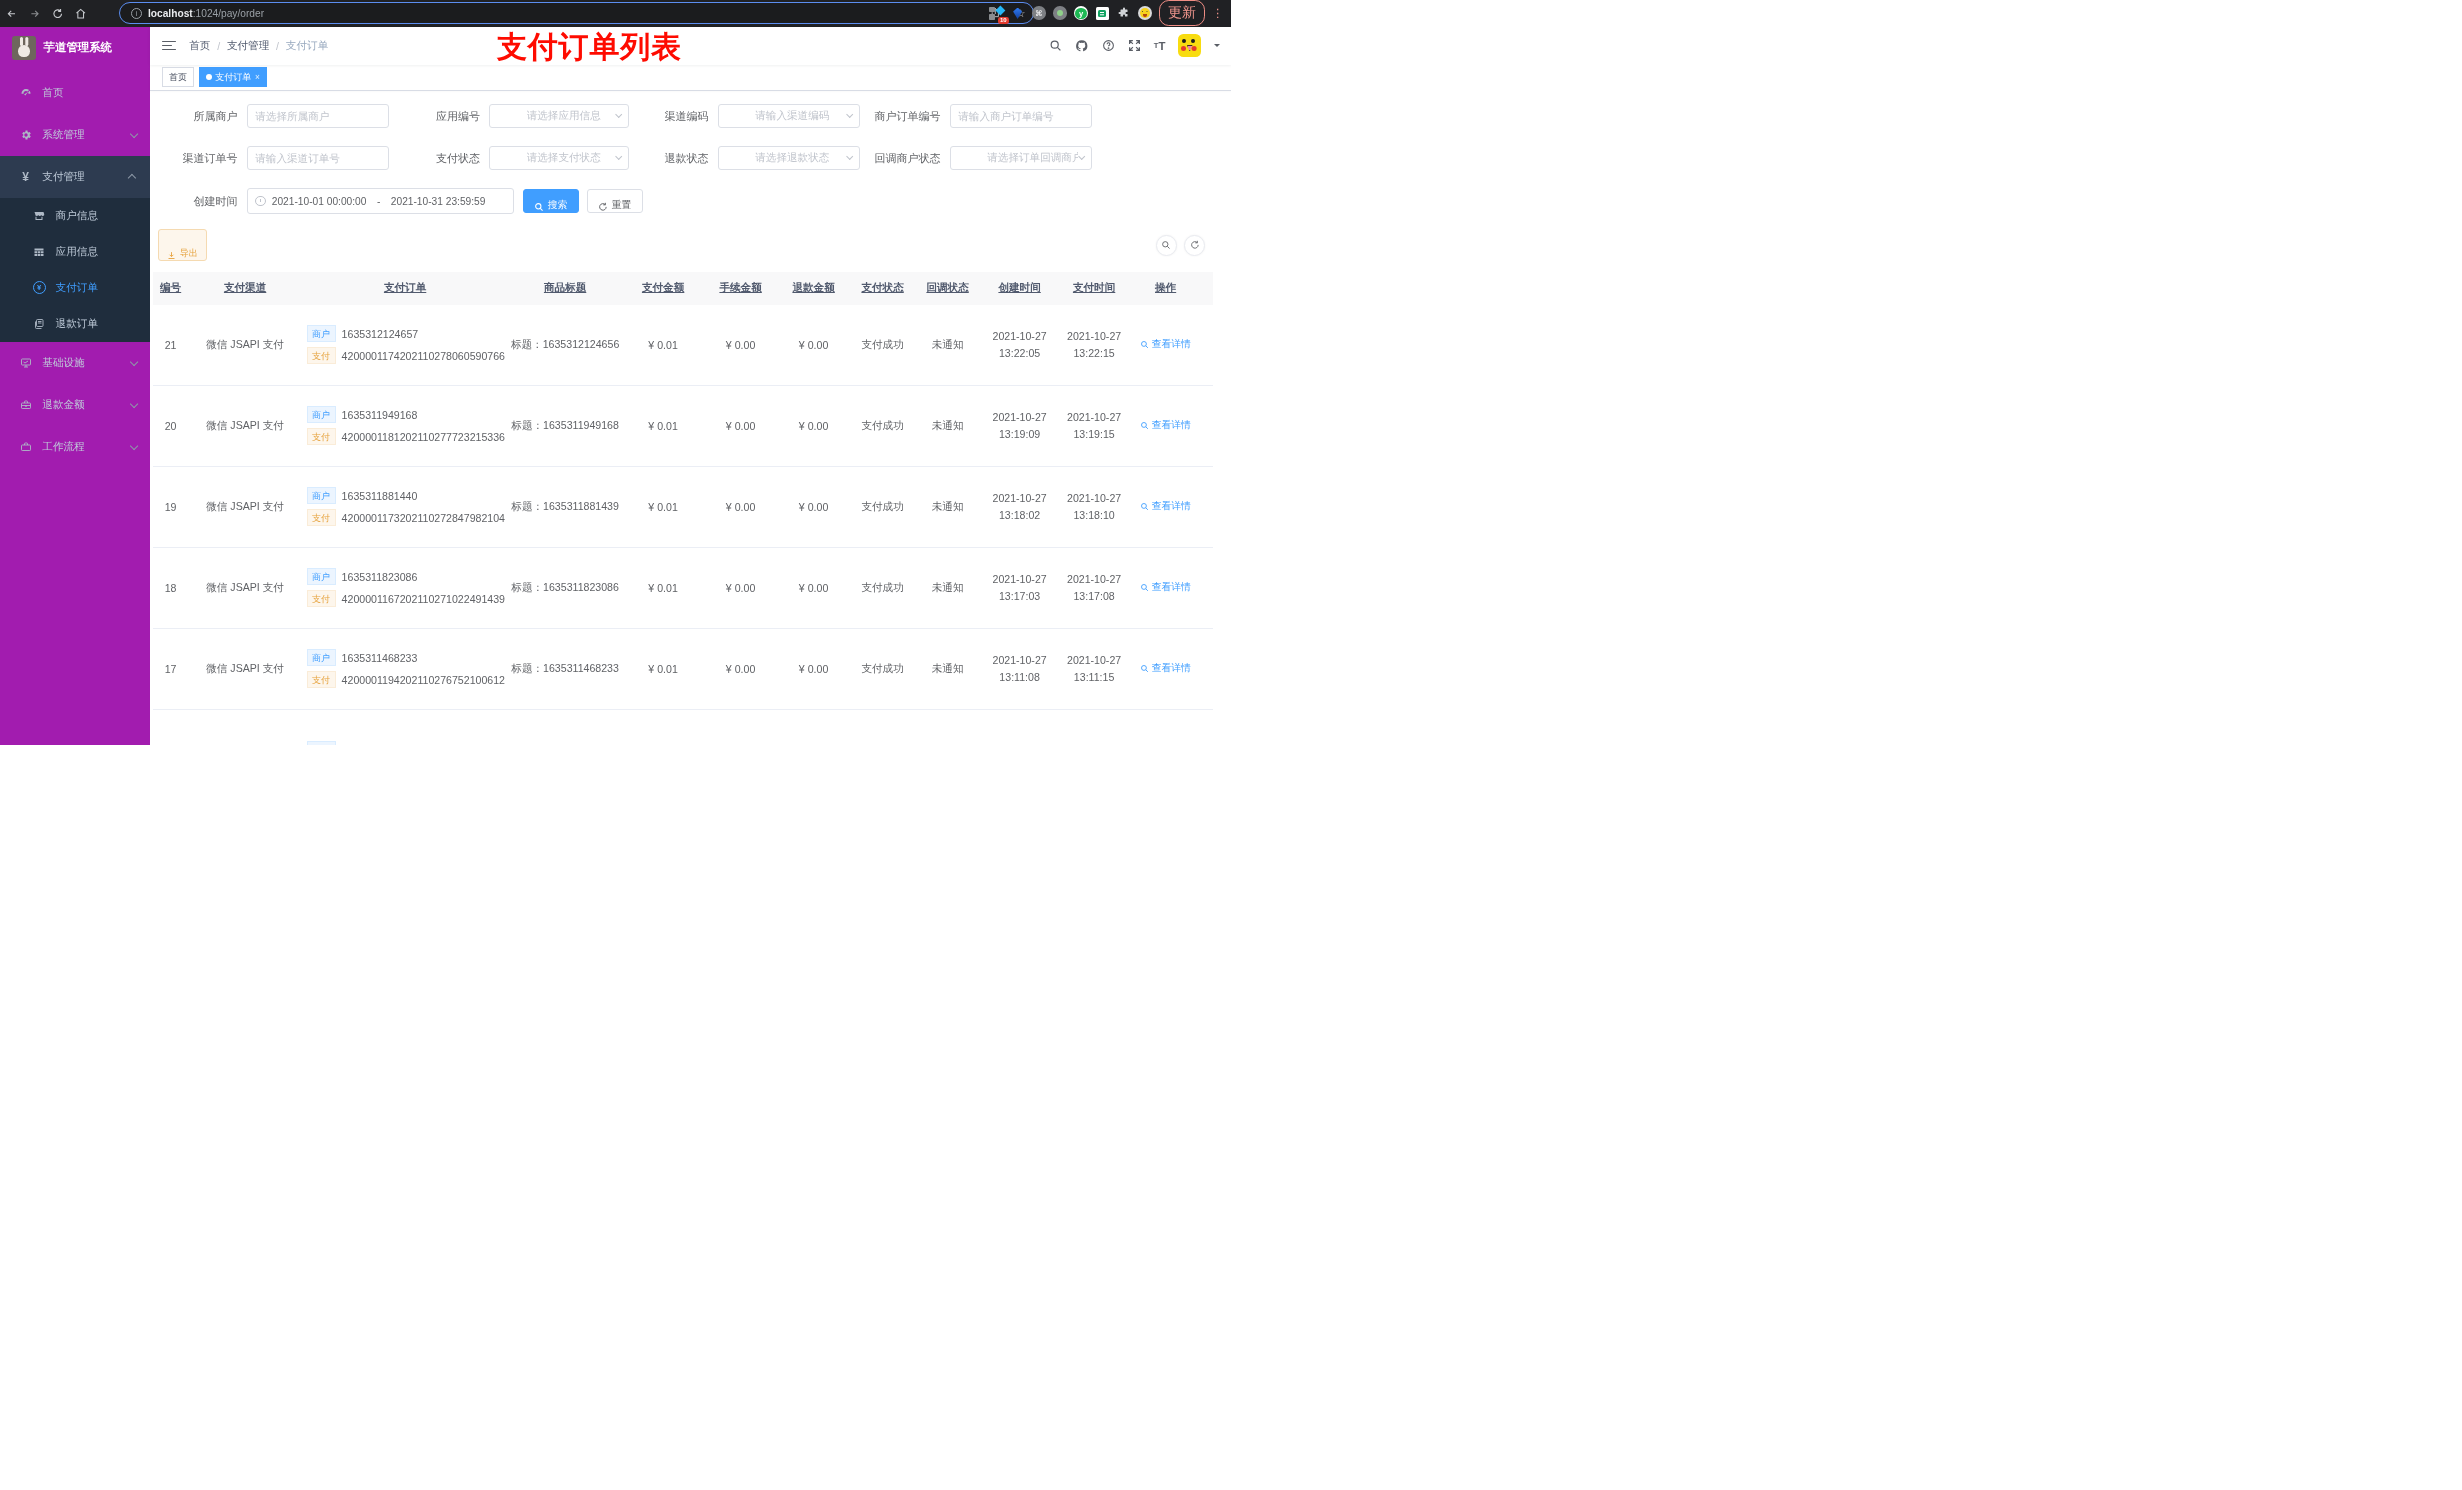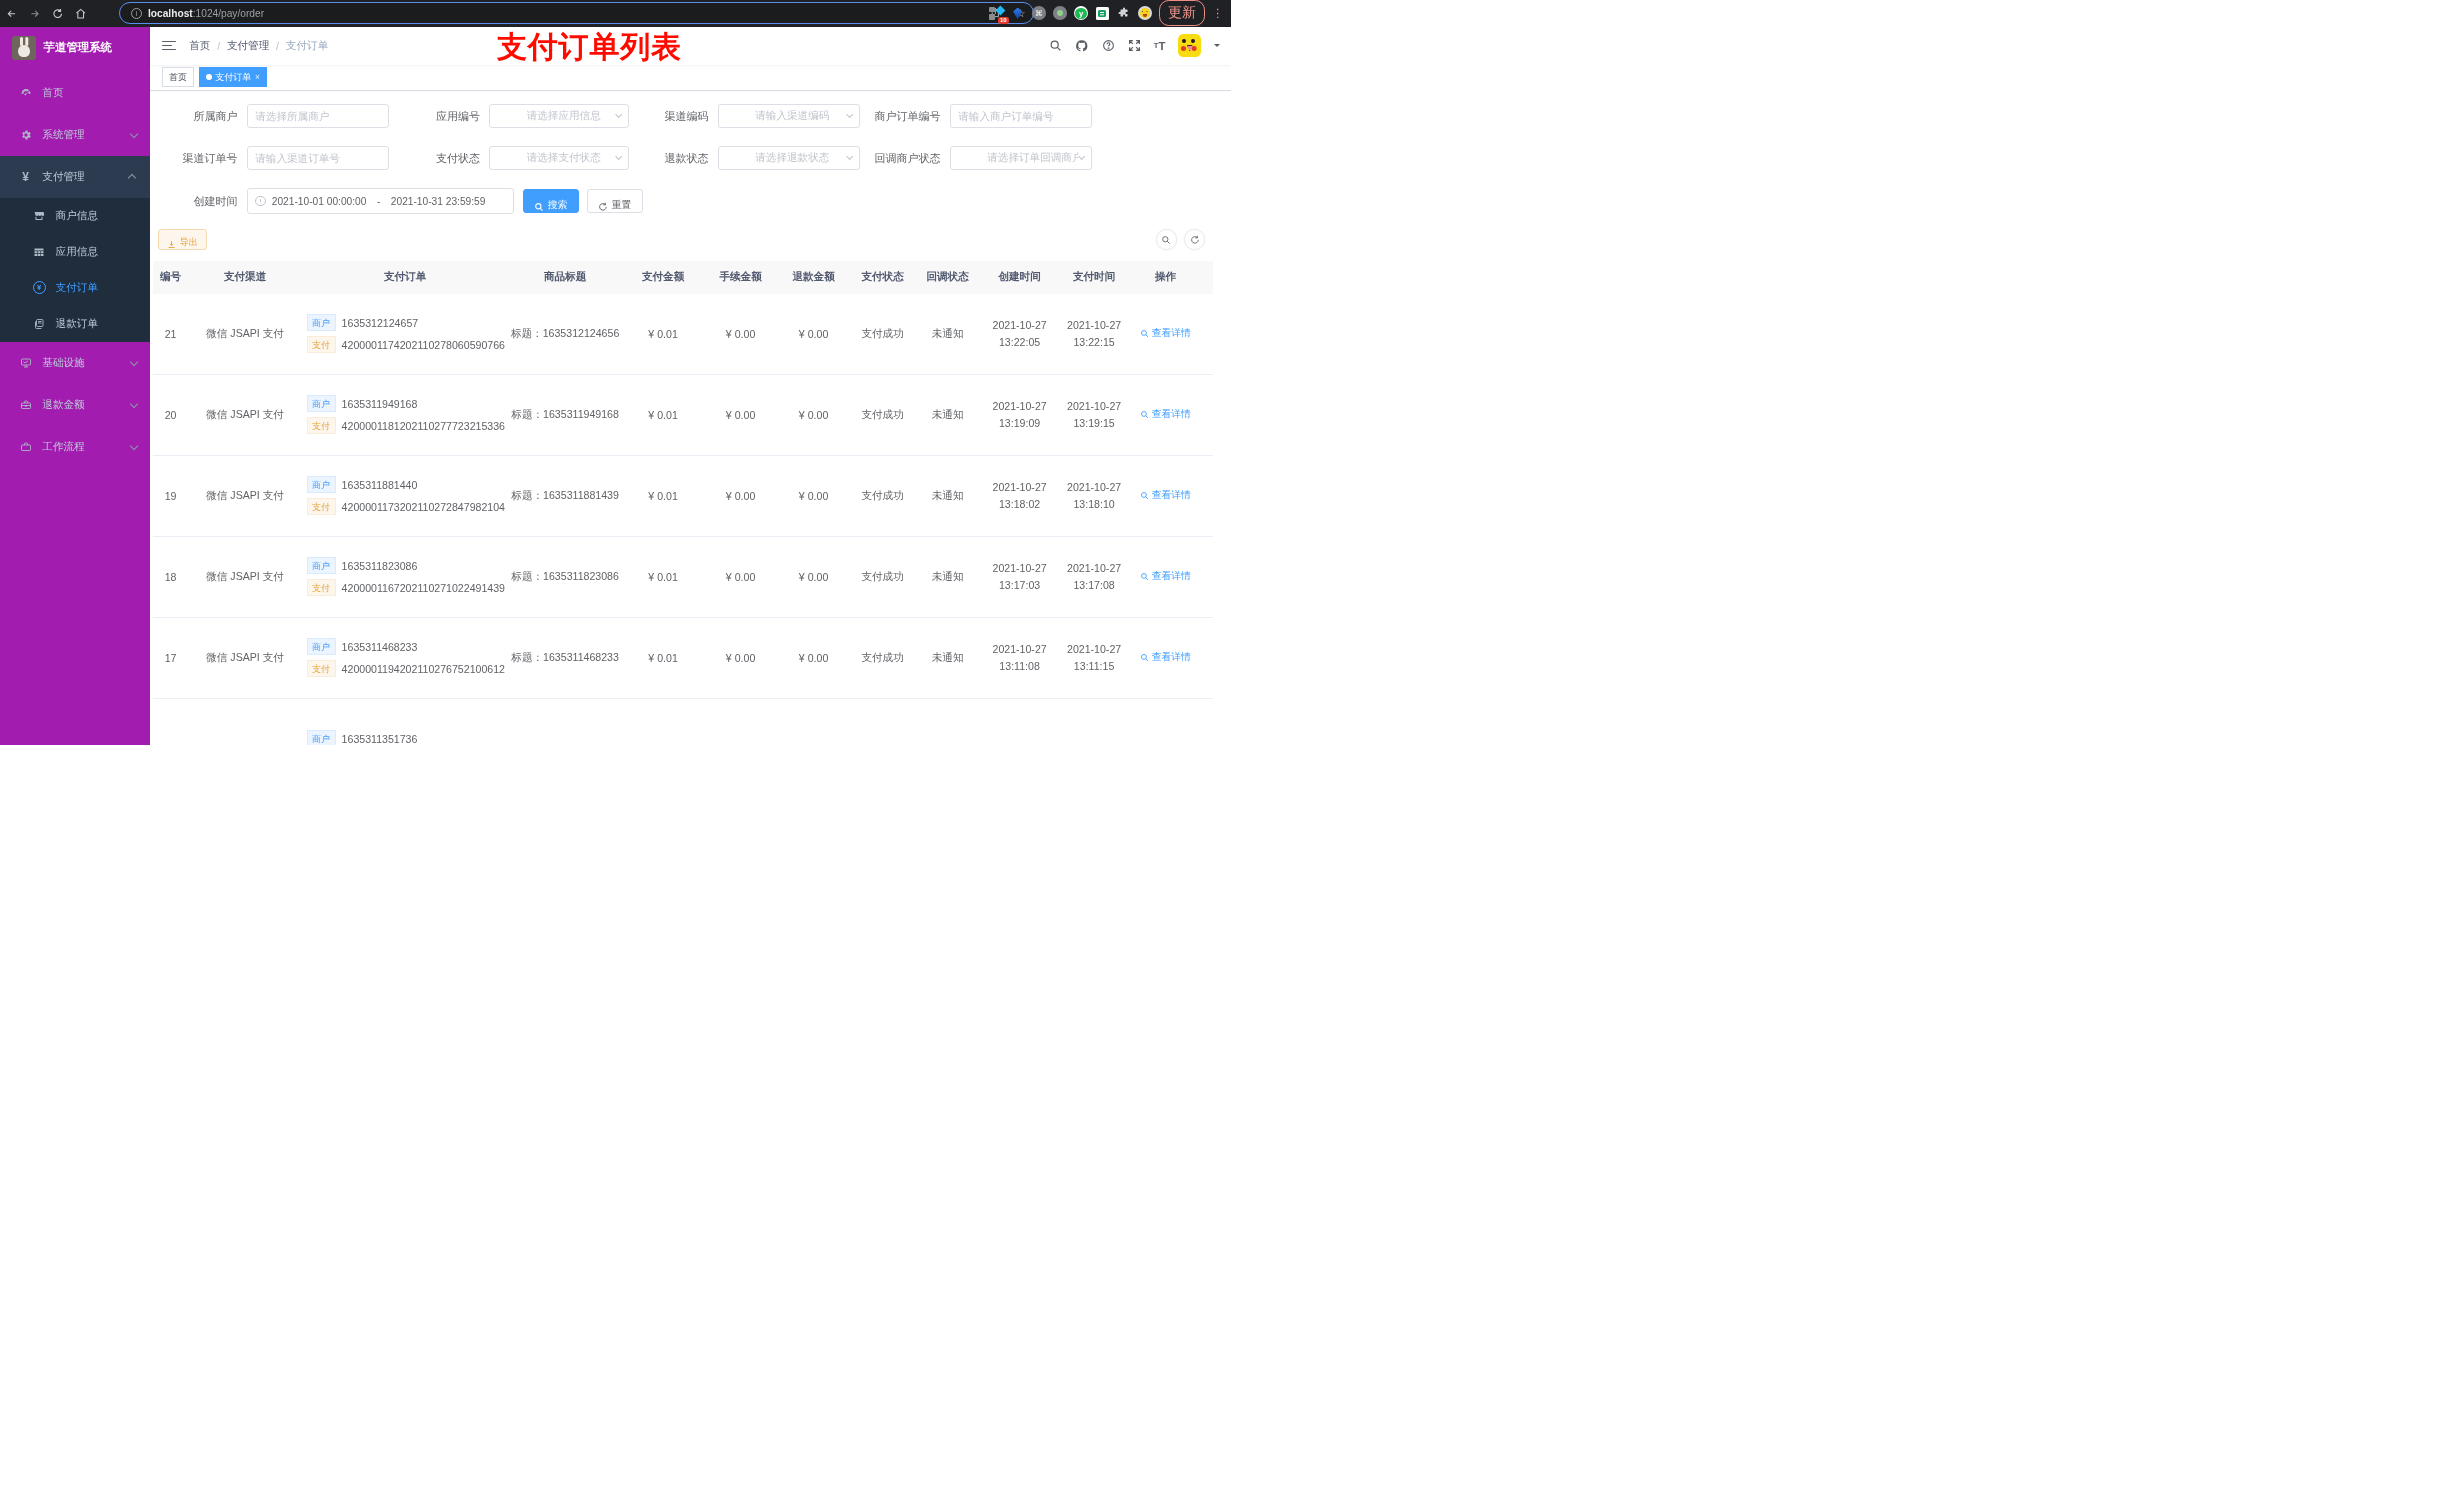--- a/index.html
+++ b/index.html
@@ -118,30 +118,30 @@
     align-items:center; padding:0 7.6px; gap:6px; font-size:10.2px; color:#606266; }
   .clock { width:10.6px; height:10.6px; border:1px solid #c0c4cc; border-radius:50%; position:relative; flex:0 0 auto; }
   .clock::after { content:""; position:absolute; left:3.9px; top:1.9px; width:1px; height:3px; background:#c0c4cc; }
   .datectl .dsep { color:#606266; padding:0 4.5px; }
   .btn { height:24px; border-radius:3px; font-size:9.8px; display:inline-flex; align-items:flex-end; gap:3.8px;
     padding:0 10.6px; cursor:pointer; border:0.8px solid #dcdfe6; background:#fff; color:#606266; font-family:inherit; }
   .btn.primary { background:#409eff; border-color:#409eff; color:#fff; }
   .btn.search { margin-left:9px; }
   .btn.reset { margin-left:7.6px; }
   .toolrow { display:flex; align-items:center; margin:1.5px 0 10.6px; }
-  .btn.export { height:21px; font-size:9px; padding:0 8.3px; color:#e6a23c; background:#fdf6ec; border-color:#f5dab1; }
+  .btn.export { height:32px; font-size:9px; padding:0 8.3px; color:#e6a23c; background:#fdf6ec; border-color:#f5dab1; }
   .toolrow .right { margin-left:auto; display:flex; gap:7.6px; padding-right:7.6px; }
   .circbtn { width:21px; height:21px; border-radius:50%; border:0.8px solid #e9ebf0; background:#fff; color:#606266;
     display:flex; align-items:center; justify-content:center; cursor:pointer; box-shadow:0 0 2.3px rgba(0,0,0,.06); }
 
   
   .tbl { margin-left:-4.5px; }
   .thead, .trow { display:grid;
     grid-template-columns:35px 114px 206px 114px 82px 73px 73px 65px 65px 79px 70px 73px; }
-  .thead { background:#f8f8f9; height:33px; align-items:center; color:#515a6e; font-weight:bold; font-size:10.6px; }
+  .thead { background:#f8f8f9; height:33px; align-items:center; color:#515a6e; font-weight:bold; font-size:10.6px;text-decoration:underline; }
   .thead > div { text-align:center; white-space:nowrap; overflow:hidden; }
   .trow { border-bottom:0.8px solid #ebeef5; align-items:center; min-height:81px; font-size:10.6px; color:#606266; }
   .trow > div { text-align:center; }
   .cell-order { text-align:left !important; padding-left:4.5px; }
   .orderline { display:flex; align-items:center; gap:6px; margin:5.3px 0; white-space:nowrap; }
   .tag { font-size:9px; padding:1.5px 4.5px; border-radius:0; line-height:12px; }
   .tag.blue { color:#409eff; background:#ecf5ff; border:0.8px solid #d9ecff; }
   .tag.yellow { color:#e6a23c; background:#fdf6ec; border:0.8px solid #faecd8; }
   .twolines div { line-height:16.7px; }
   .alink { color:#409eff; font-size:9.8px; cursor:pointer; display:inline-flex; align-items:center; gap:2.3px; white-space:nowrap; }

